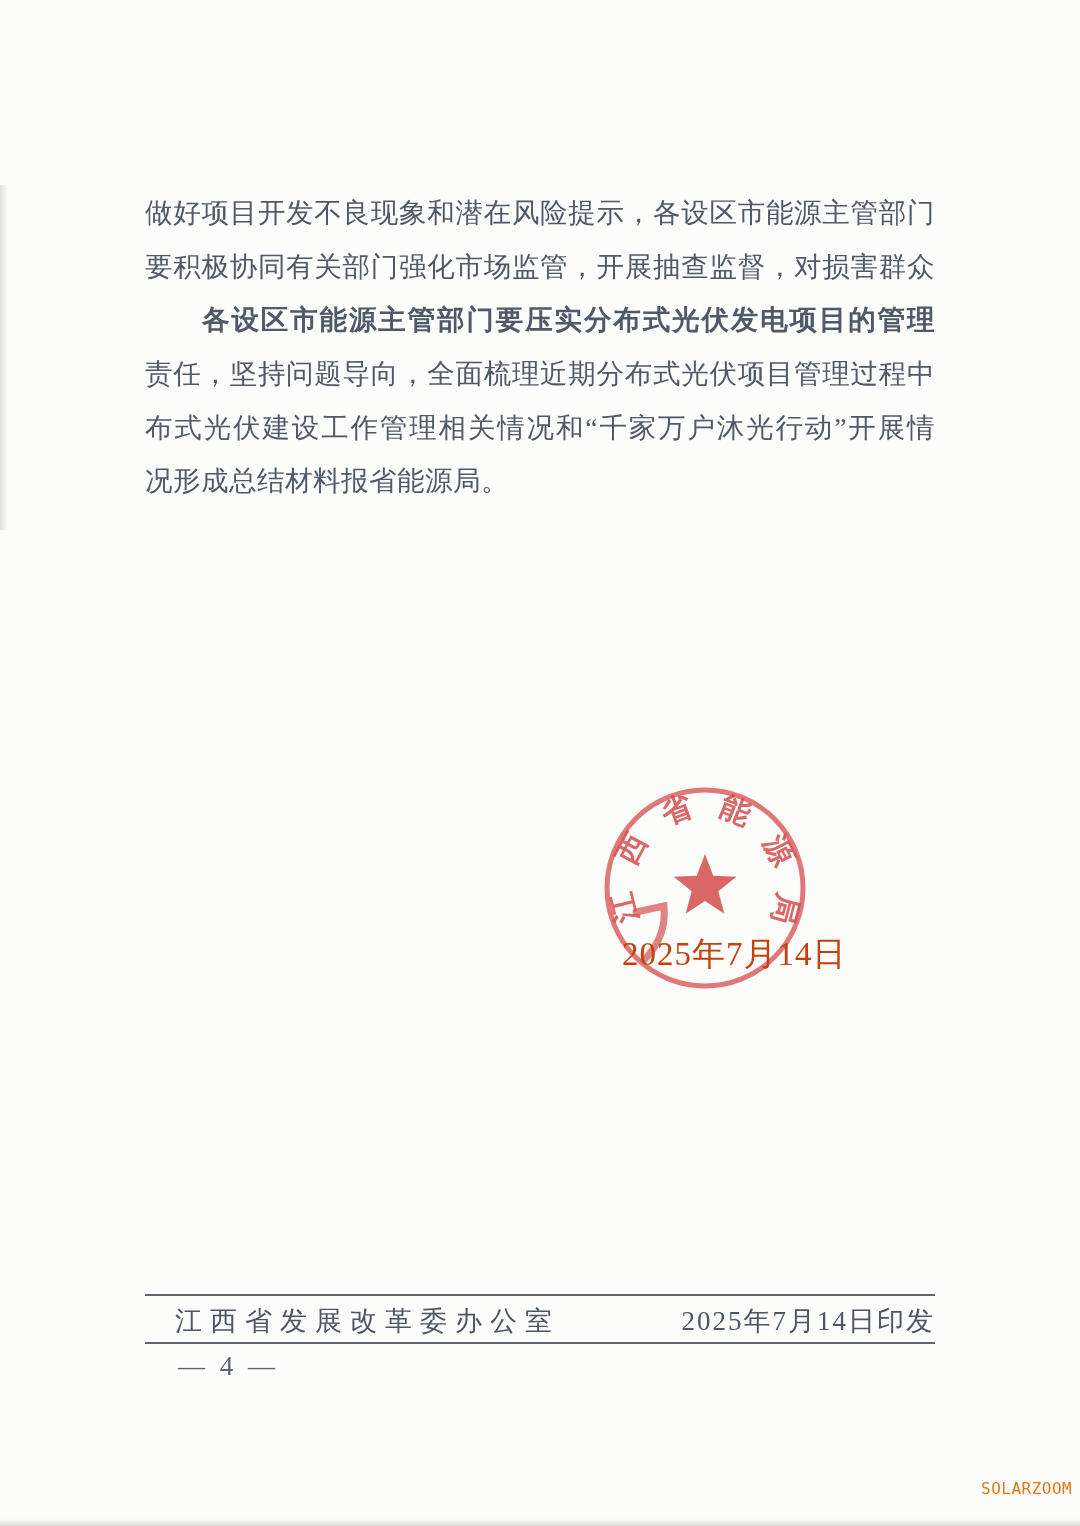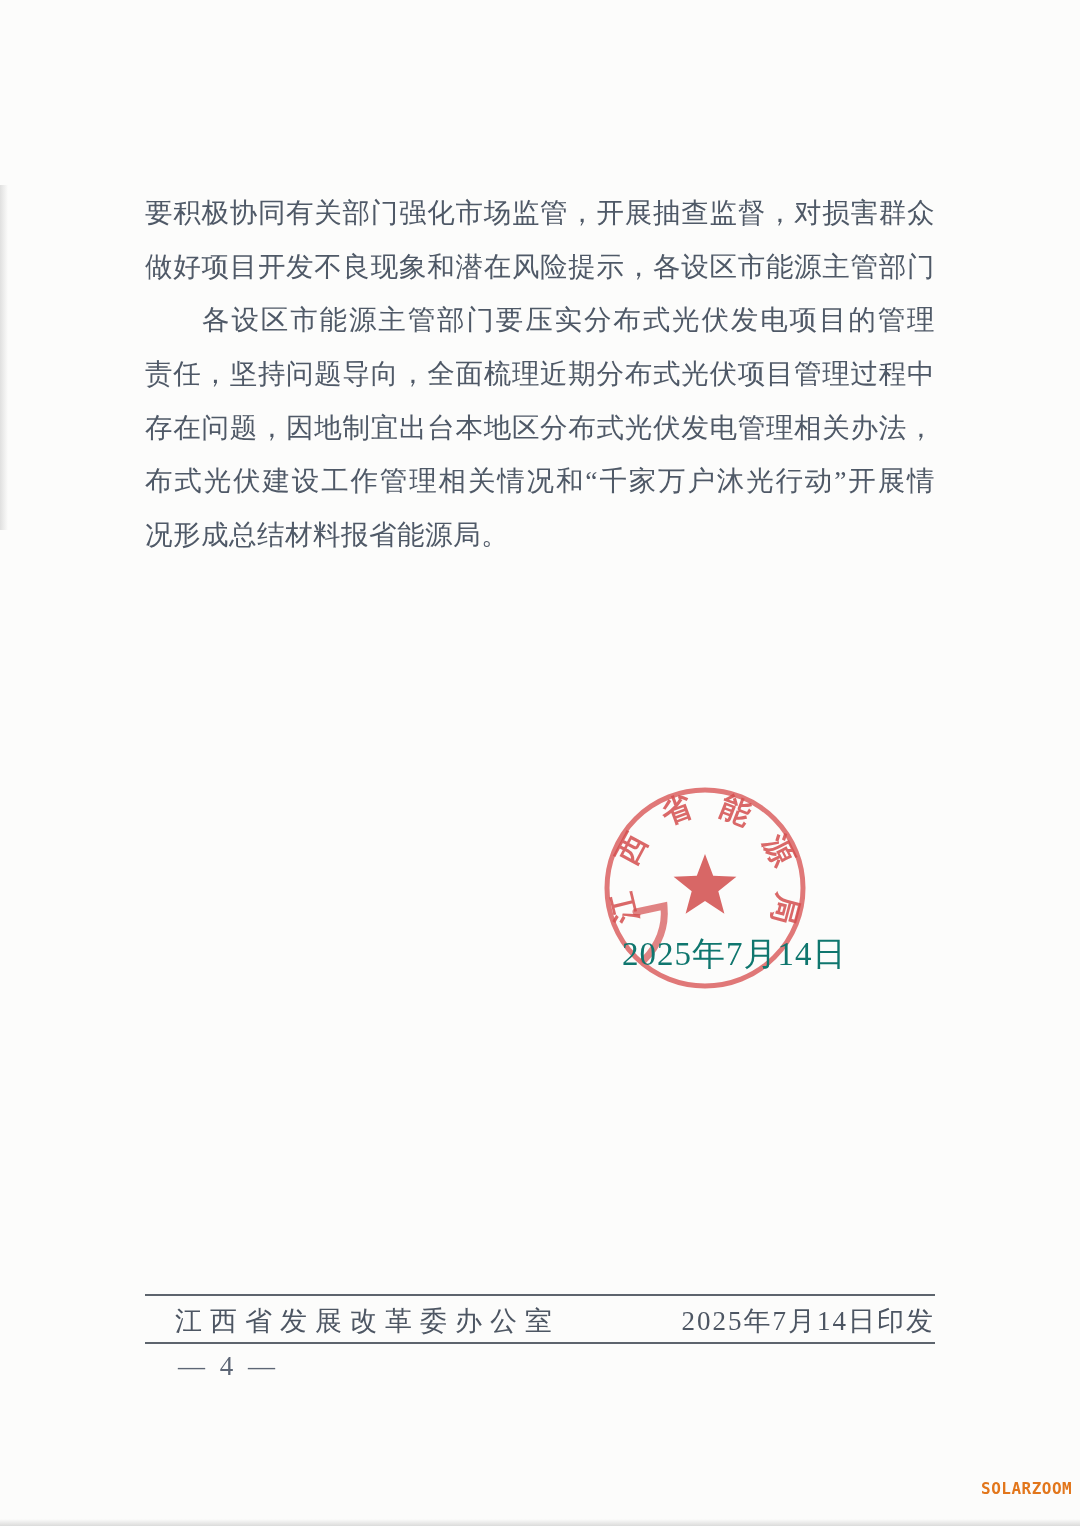--- a/index.html
+++ b/index.html
@@ -22,36 +22,36 @@
   .doc-body {
     position:absolute; left:145px; top:186px; width:790px;
     color:#4f5967; font-size:27.5px; letter-spacing:0.5px;
   }
   .line {
     height:53.7px; line-height:53.7px;
     text-align:justify; text-align-last:left;
     white-space:normal;
   }
   .line.fill { text-align-last:justify; }
-  .line.indent { text-indent:57px; }
+  .line.indent { text-indent:57px;font-weight:bold; }
 
   
   .seal { position:absolute; left:600px; top:782px; width:210px; height:212px; }
   .seal svg { position:absolute; left:0; top:0; }
   .seal-ring { fill:none; stroke:rgba(217,90,90,.82); stroke-width:5; }
   .seal-star { fill:rgba(205,60,60,.78); }
   .seal-stray { fill:none; stroke:rgba(214,85,85,.72); stroke-width:7; stroke-linecap:round; }
   .seal-arc-text {
     font-family:"Liberation Serif","DejaVu Serif",serif;
     font-size:30px; font-weight:bold;
     fill:rgba(211,77,77,.85);
   }
   .seal-date {
     position:absolute; left:22px; top:150px; width:192px;
-    text-align:center; color:#0f766e; font-size:33px;
+    text-align:center; color:#c2410c; font-size:33px;
     letter-spacing:1px; white-space:nowrap;
   }
 
   
   .footer-line { position:absolute; left:145px; width:790px; height:2px; background:#5d646d; }
   .footer-line.top { top:1294px; }
   .footer-line.bottom { top:1342px; }
   .footer-row {
     position:absolute; left:145px; top:1302px; width:790px;
     display:flex; justify-content:space-between; align-items:flex-end;
@@ -61,38 +61,37 @@
   .footer-date { letter-spacing:2px; }
   .page-number {
     position:absolute; left:178px; top:1351px;
     color:#5d6675; font-size:27px; letter-spacing:4px;
   }
 
   
   .watermark {
     position:absolute; left:981px; top:1479px;
     font-family:"DejaVu Sans Mono","Liberation Mono",monospace;
-    font-weight:bold; font-size:16px; letter-spacing:0.5px;
+    font-weight:normal; font-size:16px; letter-spacing:0.5px;
     color:#e2761b;
   }
 </style>
 </head>
 <body>
 
 <div class="page">
 
   <div class="edge-left"></div>
   <div class="edge-bottom"></div>
 
   <div class="doc-body" id="doc-body">
+      <div class="line fill">做好项目开发不良现象和潜在风险提示，各设区市能源主管部门</div>
       <div class="line fill">要积极协同有关部门强化市场监管，开展抽查监督，对损害群众</div>
-      <div class="line fill">做好项目开发不良现象和潜在风险提示，各设区市能源主管部门</div>
       <div class="line indent fill">各设区市能源主管部门要压实分布式光伏发电项目的管理</div>
       <div class="line fill">责任，坚持问题导向，全面梳理近期分布式光伏项目管理过程中</div>
-      <div class="line fill">存在问题，因地制宜出台本地区分布式光伏发电管理相关办法，</div>
       <div class="line fill">布式光伏建设工作管理相关情况和“千家万户沐光行动”开展情</div>
       <div class="line">况形成总结材料报省能源局。</div>
     </div>
 
   <div class="seal">
     <svg width="210" height="212" viewBox="0 0 210 212">
       <circle class="seal-ring" cx="105" cy="106" r="98"></circle>
       <path class="seal-star" d="M105,72 L113.2,93.7 L136.4,94.8 L118.3,109.3 L124.4,131.7 L105,119 L85.6,131.7 L91.7,109.3 L73.6,94.8 L96.8,93.7 Z"></path>
       <path class="seal-stray" d="M 36 130 L 64 124 C 66 146 58 164 44 178"></path>
       <path id="sealArc" d="M 41.8 142.5 A 73 73 0 1 1 168.2 142.5" fill="none"></path>

